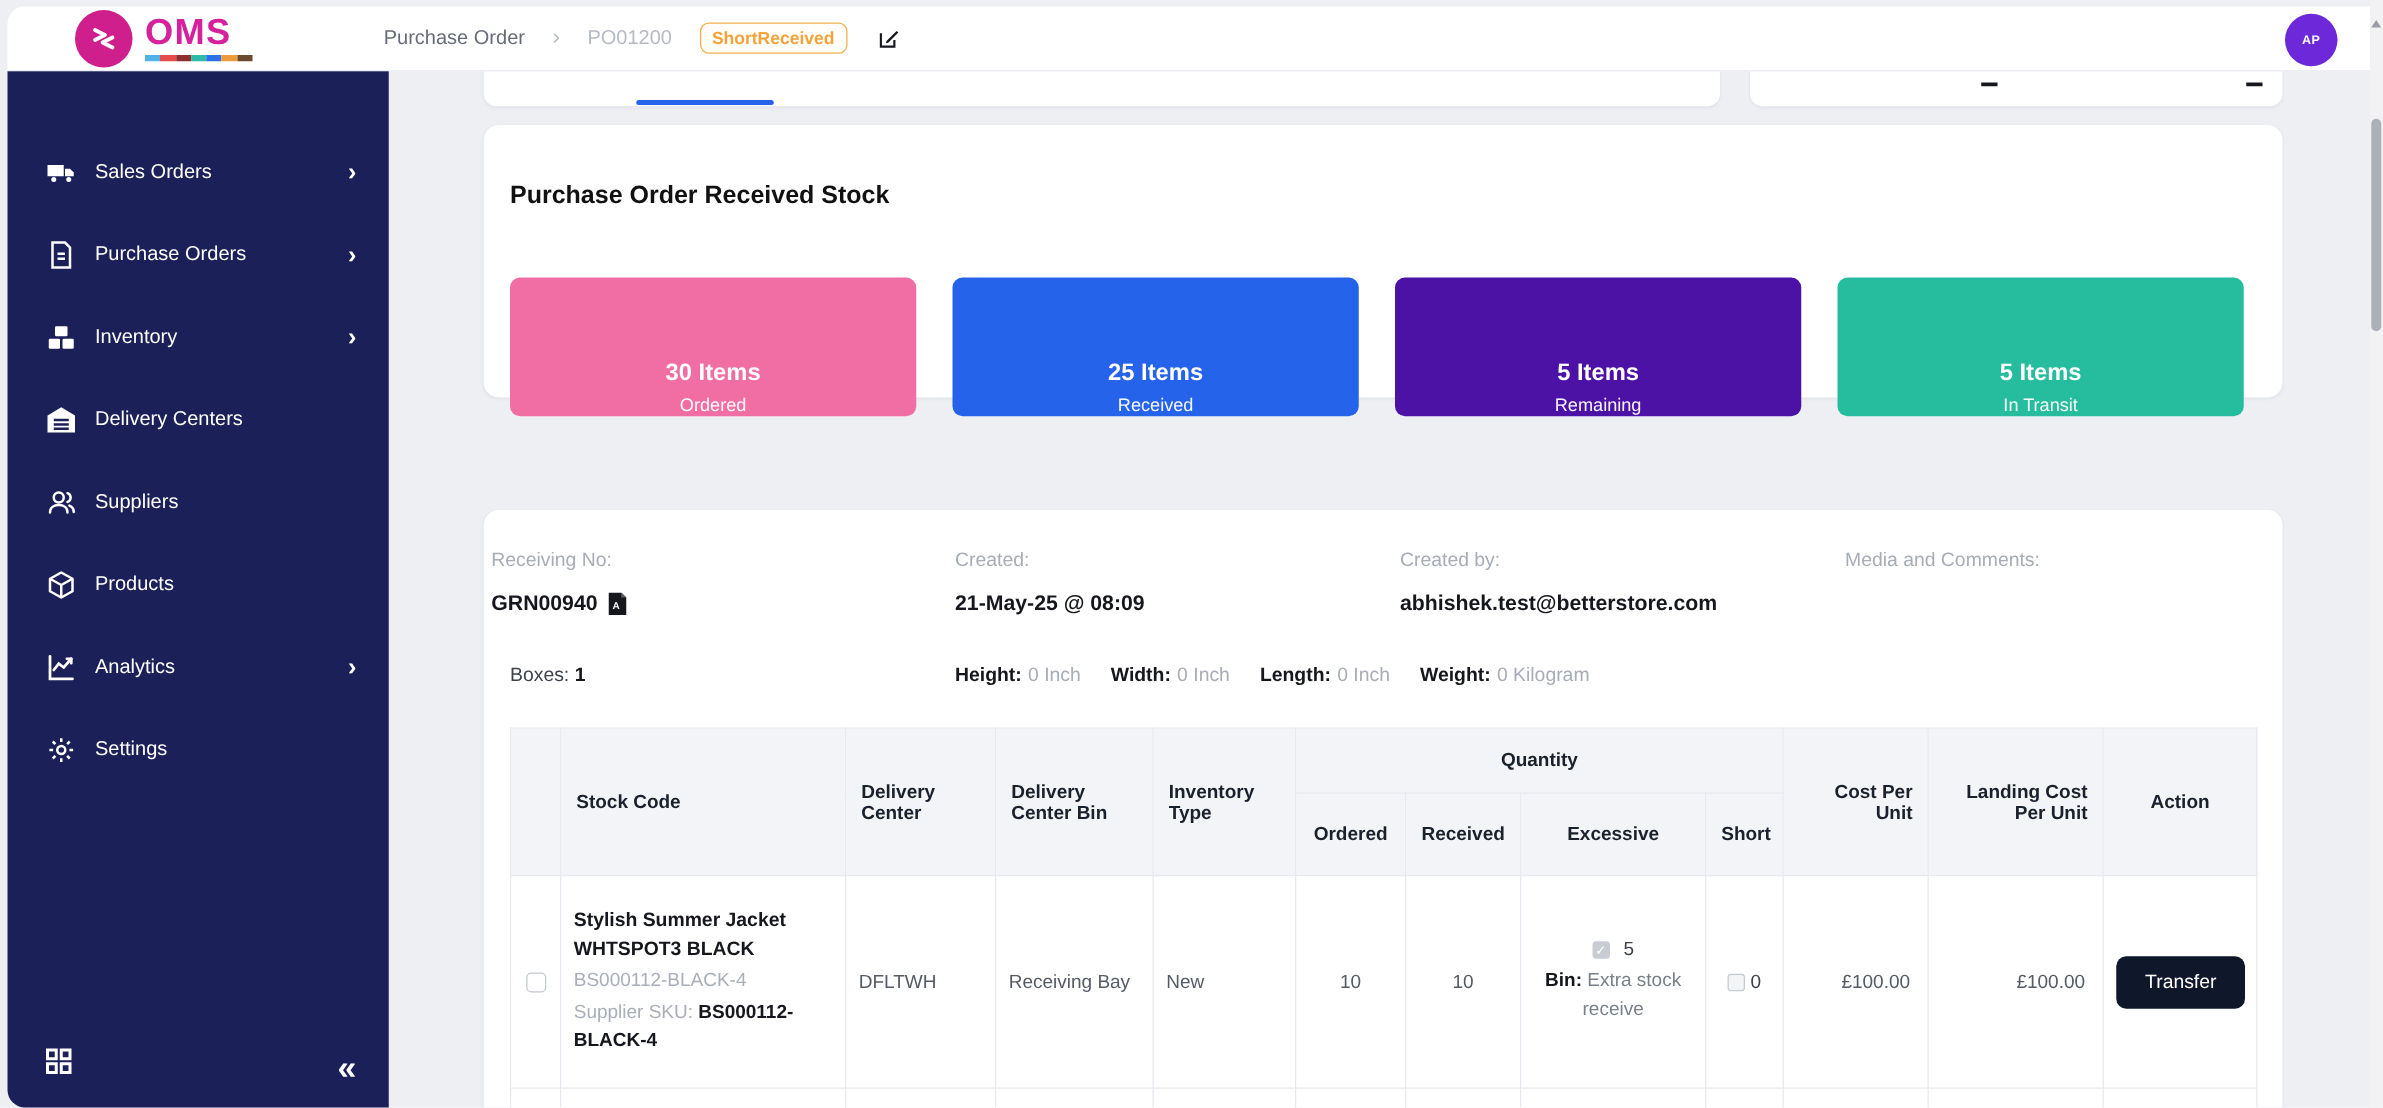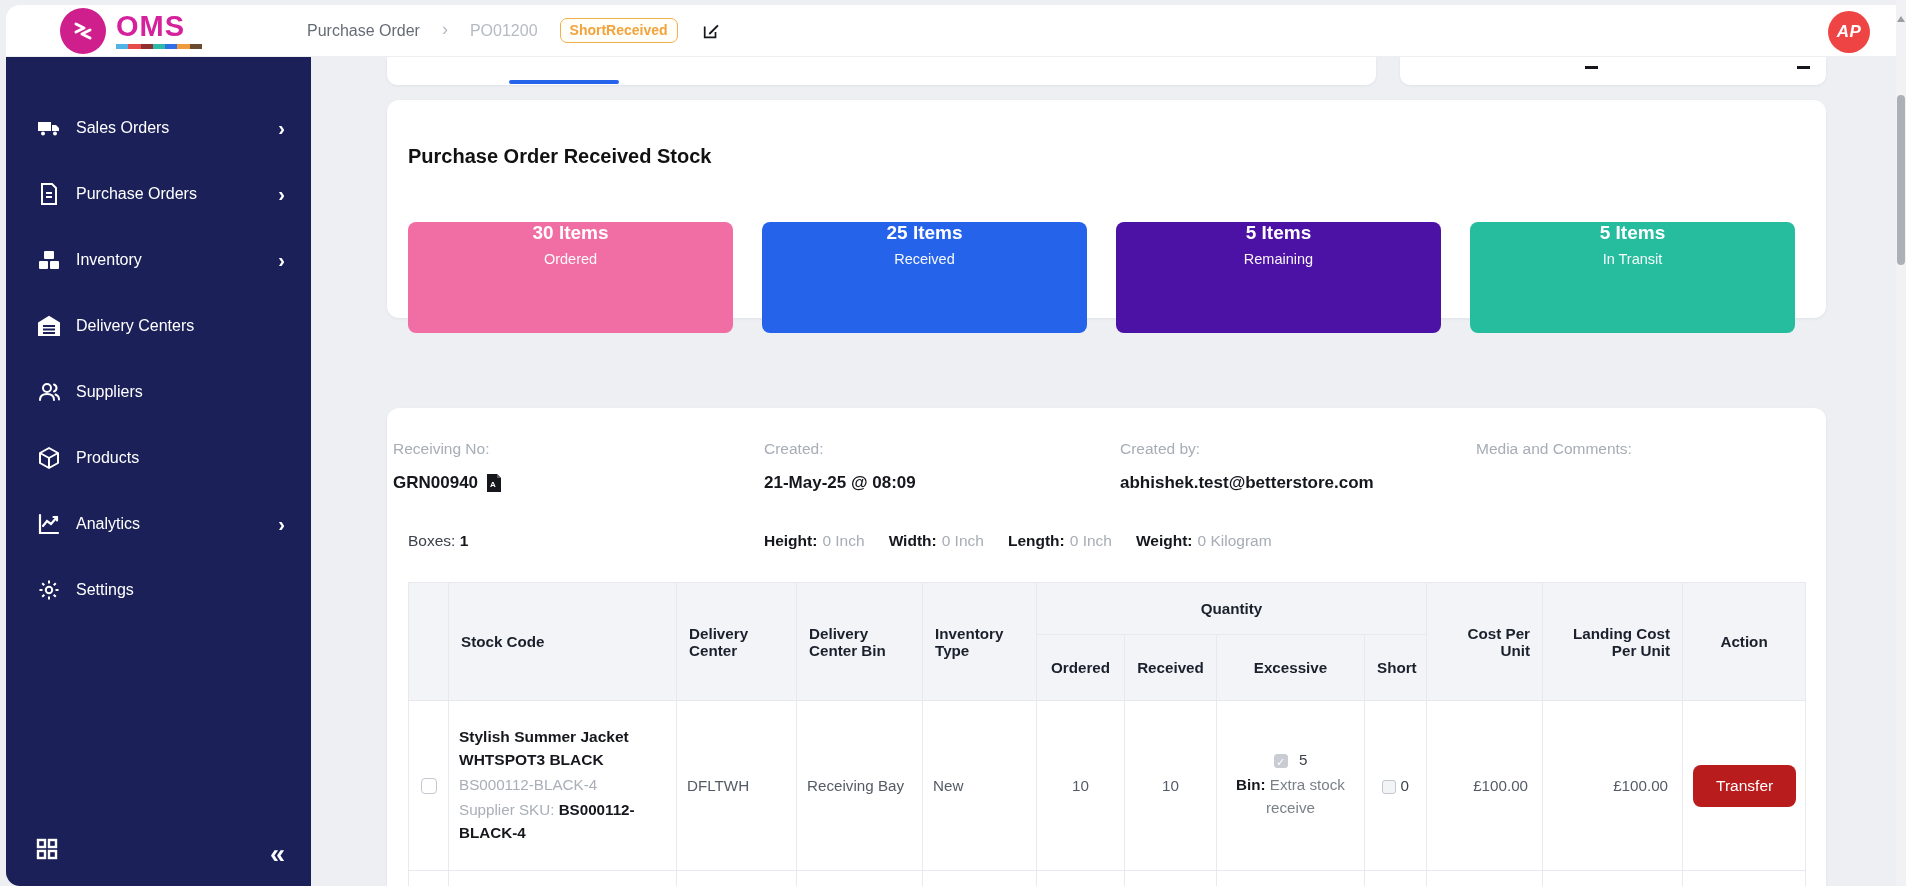--- a/index.html
+++ b/index.html
@@ -19,27 +19,27 @@
   .logo-bar { display:flex; height:5px; margin-top:3px; width:86px; }
   .logo-bar span { flex:1; }
   .breadcrumb { display:flex; align-items:center; margin-left:105px; gap:22px; }
   .bc-section { font-size:16px; color:#666c76; }
   .bc-sep { font-size:18px; color:#b6bac2; margin-top:-2px; }
   .bc-id { font-size:16px; color:#b6bac2; }
   .bc-badge { font-size:14px; font-weight:700; color:#f2a33c; border:1px solid #f1b04c;
     border-radius:7px; padding:3px 9px 4px; background:#fffef9; }
   .bc-edit { margin-left:2px; cursor:pointer; display:flex; }
   .avatar { position:absolute; right:26px; top:6px; width:42px; height:42px; border-radius:50%;
-    background:#ef4444; color:#fff; font-size:17px; font-weight:700; letter-spacing:.5px;
-    display:flex; align-items:center; justify-content:center;font-style:italic; }
+    background:#6d28d9; color:#fff; font-size:10px; font-weight:700; letter-spacing:.5px;
+    display:flex; align-items:center; justify-content:center; }
 
   
   .sidebar { position:absolute; left:6px; top:57px; width:305px; bottom:0;
     background:#1b2158; border-bottom-left-radius:14px; color:#fff; }
-  .nav { padding-top:38px; list-style:none;text-align:right; }
+  .nav { padding-top:48px; list-style:none;text-align:right; }
   .nav li { height:66px; display:flex; align-items:center; padding:0 24px 0 30px;
     cursor:pointer; position:relative; }
   .nav .icon { width:26px; display:flex; justify-content:center; }
   .nav .lbl { margin-left:14px; font-size:16px; font-weight:500; }
   .nav .chev { position:absolute; right:26px; font-size:20px; font-weight:700; line-height:1; }
   .sidebar-bottom { position:absolute; bottom:12px; left:0; right:0; height:40px; }
   .grid-btn { position:absolute; left:30px; top:4px; cursor:pointer; }
   .collapse-btn { position:absolute; right:26px; top:0; font-size:27px; font-weight:700;
     color:#fff; cursor:pointer; line-height:40px; }
 
@@ -51,21 +51,21 @@
   .tab-underline { position:absolute; left:122px; bottom:1px; width:110px; height:4px;
     background:#2563eb; border-radius:2px; }
   .partial-right { left:1089px; top:0; width:426px; height:28px; border-radius:0 0 10px 10px; }
   .cutoff-dash { position:absolute; top:9px; width:13px; height:3px; background:#15171c; }
 
   
   .stock-card { left:76px; top:43px; width:1439px; height:218px; }
   .stock-title { position:absolute; left:21px; top:45px; font-size:20px; font-weight:700; color:#111; }
   .stats { position:absolute; left:21px; right:31px; top:122px; display:flex; gap:29px; }
   .stat { flex:1; height:111px; border-radius:8px; color:#fff; display:flex;
-    flex-direction:column; align-items:center; justify-content:flex-start; }
+    flex-direction:column; align-items:center; justify-content:flex-end; }
   .stat .v { font-size:19px; font-weight:700; }
   .stat .l { font-size:14.5px; margin-top:7px; opacity:.96; }
 
   
   .details-card { left:76px; top:351px; width:1439px; height:600px; }
   .info-label { position:absolute; top:32px; font-size:15.5px; color:#a7acb5; }
   .info-value { position:absolute; top:65px; font-size:17px; font-weight:700; color:#15171c; }
   .col1 { left:6px; } .col2 { left:377px; } .col3 { left:733px; } .col4 { left:1089px; }
   .grn { display:flex; align-items:center; gap:8px; }
   .boxes-row { position:absolute; left:21px; top:124px; font-size:15.5px; color:#3c414b; }
@@ -90,21 +90,21 @@
   .cb { display:inline-block; width:16px; height:16px; border:1.5px solid #c4c9d0;
     border-radius:4px; background:#fff; vertical-align:middle; cursor:pointer; }
   .cb.small { width:14px; height:14px; border-radius:3px; background:#f3f4f6; }
   .cb.checked { background:#c9cdd3; border-color:#c9cdd3; color:#fff; font-size:11px;
     line-height:14px; text-align:center; }
   .exc-line1 { text-align:center; color:#3c414b; }
   .exc-line1 .num { margin-left:7px; }
   .exc-line2 { text-align:center; margin-top:6px; color:#7a8088; line-height:1.5; }
   .exc-line2 b { color:#15171c; font-weight:700; }
   .short-cell { text-align:center; color:#3c414b; }
-  .transfer-btn { background:#b91c1c; color:#fff; border:none; border-radius:8px;
+  .transfer-btn { background:#0f172a; color:#fff; border:none; border-radius:8px;
     padding:12px 23px; font-size:15.5px; font-weight:500; cursor:pointer;
     font-family:inherit; }
   td.action-cell { text-align:center; }
 
   
   .scrollbar { position:absolute; right:0; top:0; width:10px; height:886px; background:#f2f2f4; }
   .sb-arrow { position:absolute; top:16px; left:1px; width:0; height:0;
     border-left:4px solid transparent; border-right:4px solid transparent;
     border-bottom:6px solid #9a9da3; }
   .sb-thumb { position:absolute; top:95px; left:1px; width:8px; height:170px;

